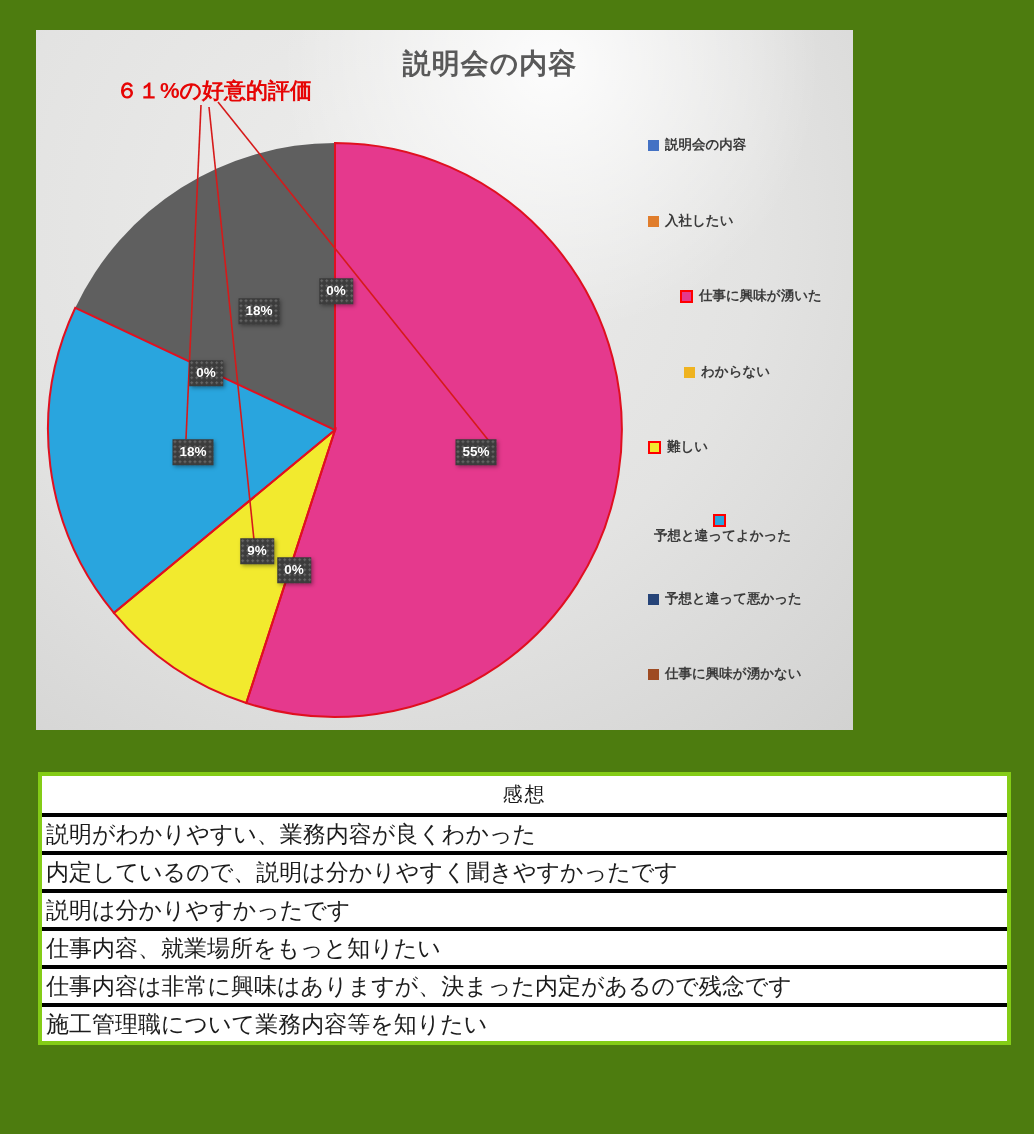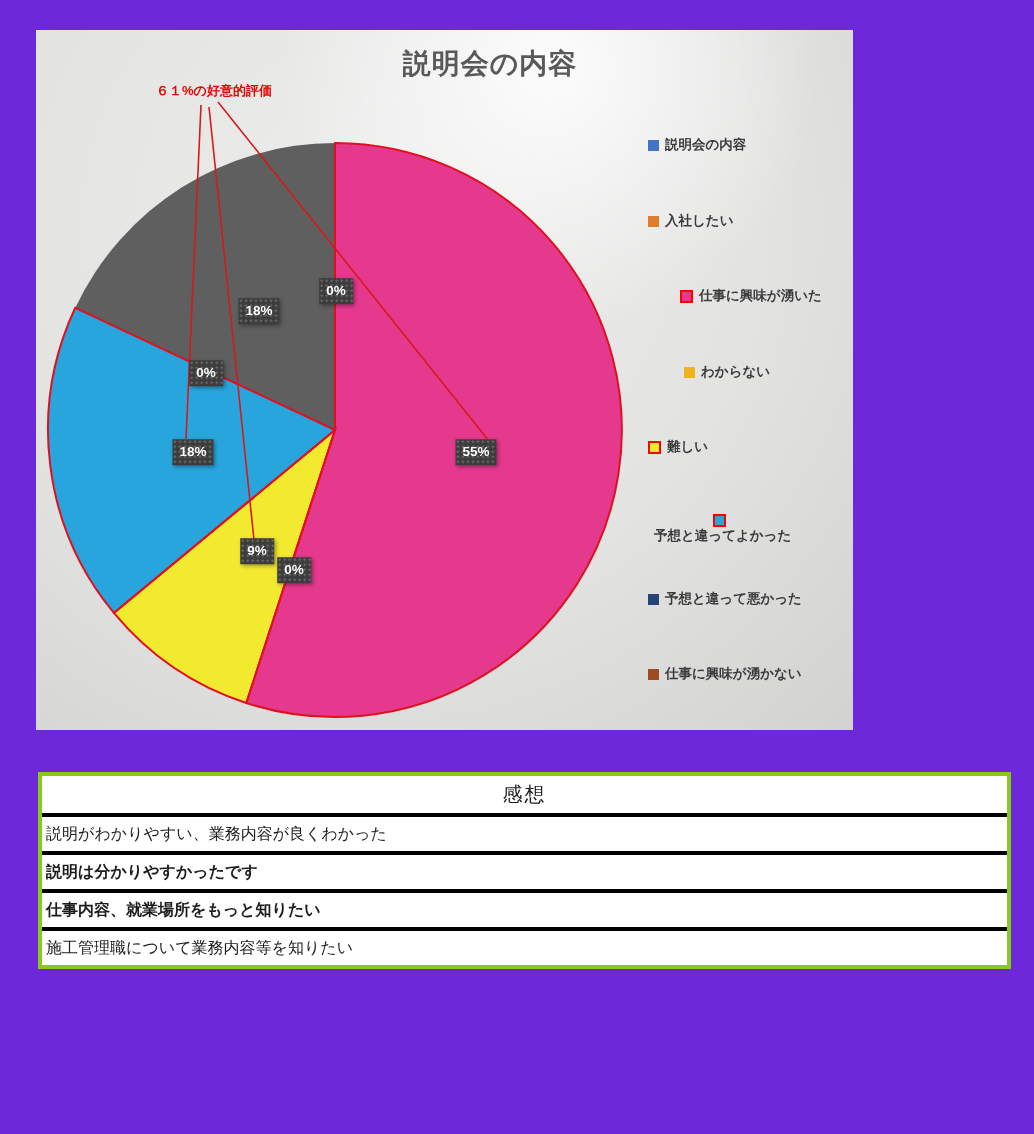--- a/index.html
+++ b/index.html
@@ -1,49 +1,49 @@
 <!DOCTYPE html>
 <html><head>
 <meta charset="utf-8">
 <style>
   html,body{margin:0;padding:0;background:#ffffff;}
-  .page{position:relative;width:1034px;height:1134px;background:#6d28d9;
+  .page{position:relative;width:1034px;height:1134px;background:#4d7c0f;
         font-family:"Liberation Sans","DejaVu Sans",sans-serif;overflow:hidden;}
 
   
   .chart-area{position:absolute;left:36px;top:30px;width:817px;height:700px;
     background:
       radial-gradient(circle at 63% 5%, rgba(255,255,255,0.9) 0%, rgba(255,255,255,0) 32%),
       radial-gradient(circle at 42% 28%, #ededec 0%, #e3e3e2 55%, #d2d2d1 100%);}
   .chart-title{position:absolute;left:454px;top:15px;transform:translateX(-50%);
     font-size:28px;font-weight:bold;color:#595959;white-space:nowrap;letter-spacing:1px;}
   .annotation{position:absolute;left:178px;top:61px;transform:translate(-50%,-50%);
-    font-size:13px;font-weight:bold;color:#e60505;white-space:nowrap;}
+    font-size:22px;font-weight:bold;color:#e60505;white-space:nowrap;}
   #pie-svg{position:absolute;left:0;top:0;}
   .pie-label{position:absolute;transform:translate(-50%,-50%);
     background-color:#3c3c3c;
     background-image:radial-gradient(rgba(255,255,255,0.22) 1px, rgba(255,255,255,0) 1.3px);
     background-size:5px 5px;
     color:#ffffff;font-weight:bold;font-size:13.5px;line-height:1;
     padding:6px 7px;box-shadow:2px 2px 4px rgba(0,0,0,0.35);white-space:nowrap;}
   .legend-item{position:absolute;left:612px;display:flex;align-items:center;}
   .legend-swatch{width:11px;height:11px;flex:0 0 auto;}
   .legend-swatch.red-border{border:2px solid #ff0000;width:9px;height:9px;}
   .legend-label{margin-left:6px;font-size:13.5px;font-weight:bold;color:#3b3b3b;white-space:nowrap;}
 
   
   .table-outer{position:absolute;left:38px;top:772px;width:965px;
     border:4px solid #84cc16;background:#ffffff;}
   .table-outer table{width:100%;border-collapse:collapse;
     font-family:"Liberation Sans","DejaVu Sans",sans-serif;color:#1c1c1c;}
   .table-outer th{height:37px;font-weight:normal;font-size:20px;text-align:center;
     padding:0;letter-spacing:2px;}
-  .table-outer td{height:34px;border-top:4px solid #000000;font-size:16px;
+  .table-outer td{height:34px;border-top:4px solid #000000;font-size:23px;
     font-weight:normal;padding:0 4px;text-align:left;vertical-align:middle;}
-  .table-outer td.bold{font-weight:bold;}
+  .table-outer td.bold{font-weight:normal;}
 </style>
 </head>
 <body>
 
 <div class="page">
 
   <div class="chart-area">
     <svg id="pie-svg" width="817" height="700" viewBox="0 0 817 700">
         <path d="M 299 400 L 299.0 113.0 A 287 287 0 1 1 210.3 673.0 Z" fill="#e5398d"></path>
         <path d="M 299 400 L 210.3 673.0 A 287 287 0 0 1 77.9 582.9 Z" fill="#f2ea2e"></path>
@@ -108,24 +108,30 @@
       <thead>
         <tr>
           <th>感想</th>
         </tr>
       </thead>
       <tbody id="tbody">
           <tr>
             <td>説明がわかりやすい、業務内容が良くわかった</td>
           </tr>
           <tr>
+            <td>内定しているので、説明は分かりやすく聞きやすかったです</td>
+          </tr>
+          <tr>
             <td class="bold">説明は分かりやすかったです</td>
           </tr>
           <tr>
             <td class="bold">仕事内容、就業場所をもっと知りたい</td>
+          </tr>
+          <tr>
+            <td>仕事内容は非常に興味はありますが、決まった内定があるので残念です</td>
           </tr>
           <tr>
             <td>施工管理職について業務内容等を知りたい</td>
           </tr>
         </tbody>
     </table>
   </div>
 
 </div>
 

